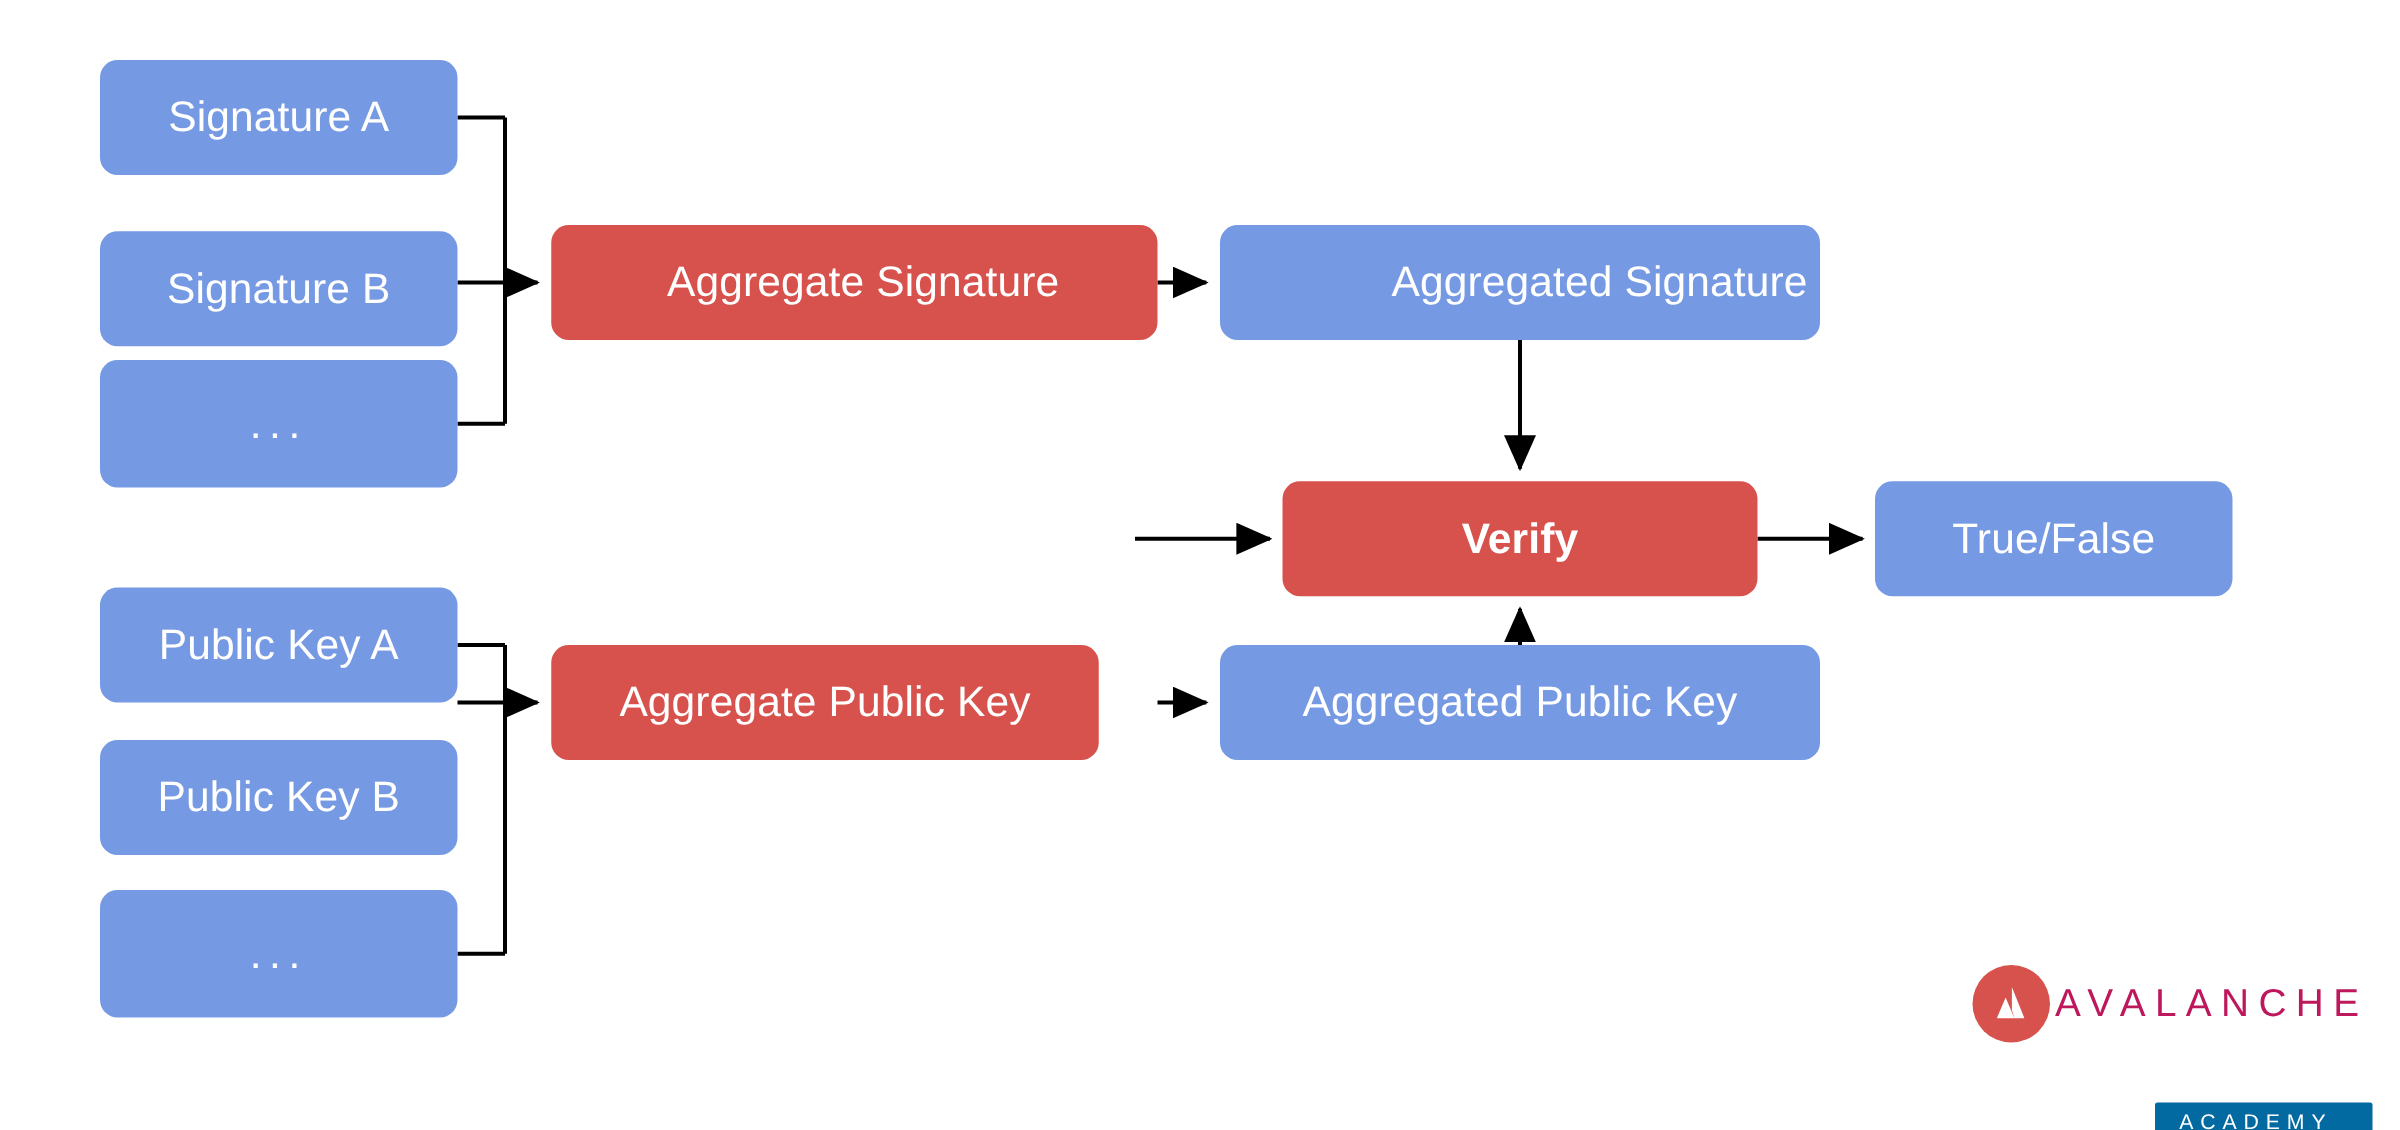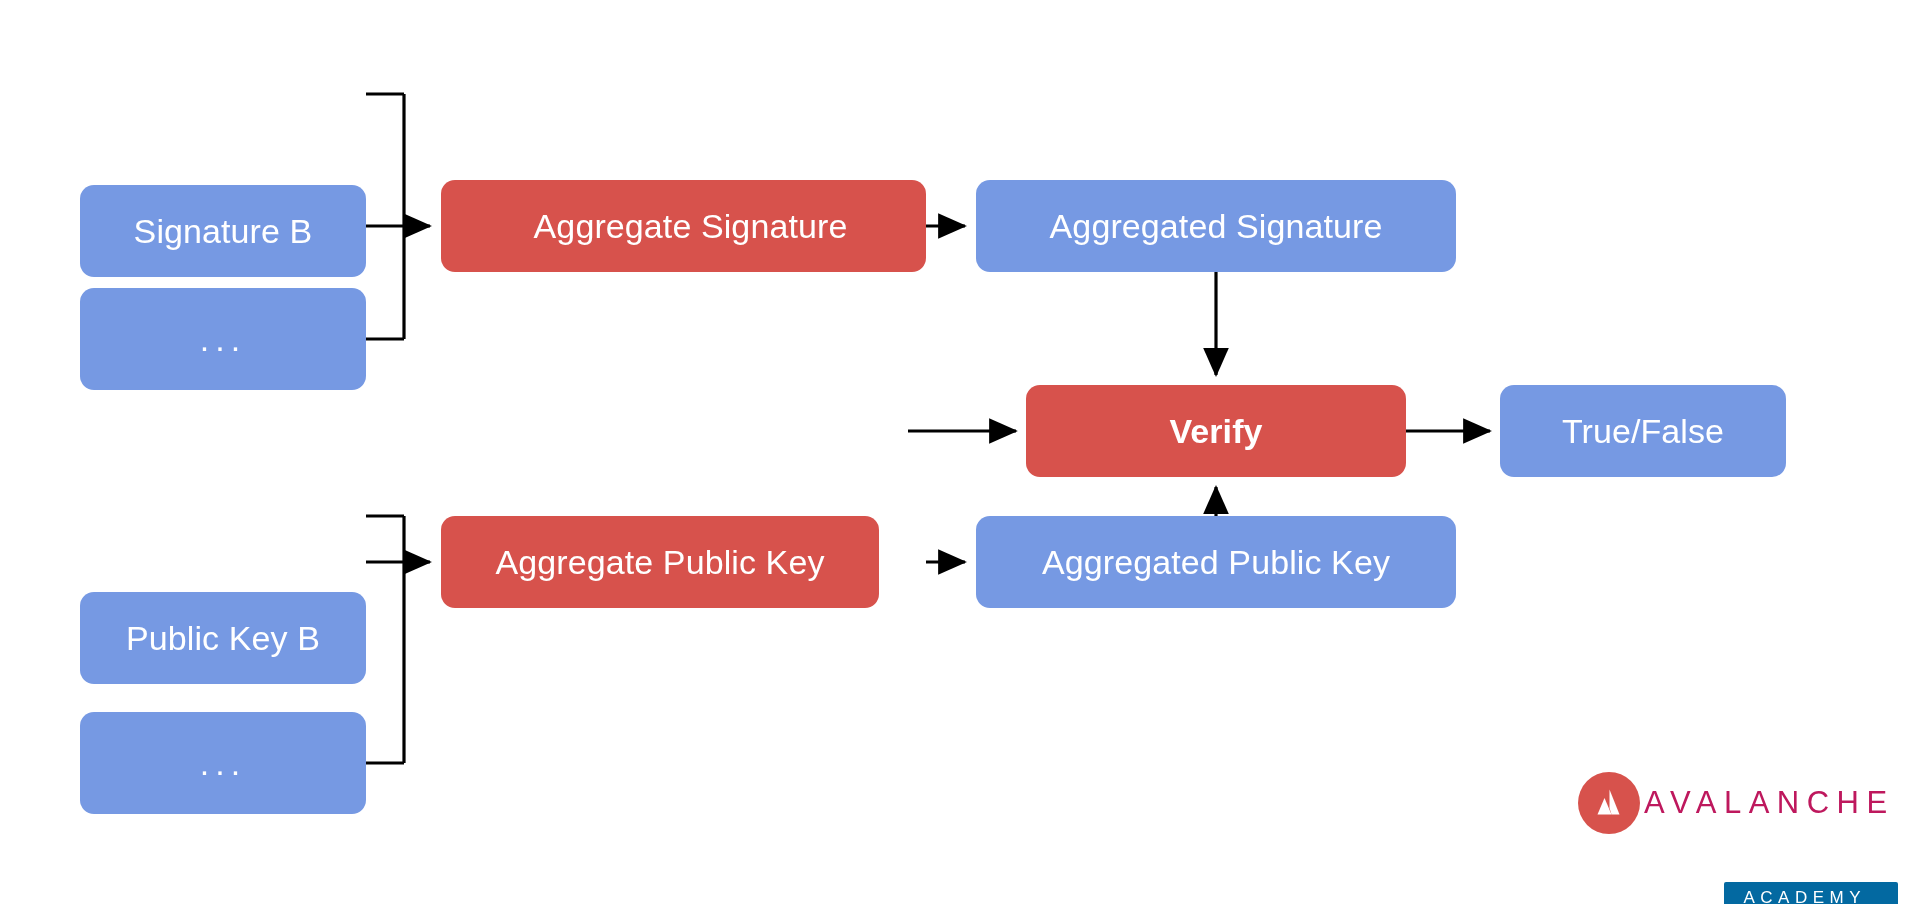--- a/index.html
+++ b/index.html
@@ -141,46 +141,52 @@
 
     <g>
       <path d="M926,562 L965,562" stroke="#000000" stroke-width="3.2" fill="none" marker-end="url(#arrowhead)"></path>
     </g>
 
     <g>
       <path d="M1216,516 L1216,487" stroke="#000000" stroke-width="3.2" fill="none" marker-end="url(#arrowhead)"></path>
     </g>
   </svg>
 
+  <div class="node blue" style="left:80px;  top:48px;  width:286px; height:92px;">
+    <span class="label">Signature A</span>
+  </div>
 
   <div class="node blue" style="left:80px;  top:185px; width:286px; height:92px;">
     <span class="label">Signature B</span>
   </div>
 
   <div class="node blue" style="left:80px;  top:288px; width:286px; height:102px;">
     <span class="label ellipsis-label">...</span>
   </div>
 
   <div class="node red" style="left:441px; top:180px; width:485px; height:92px;padding-left:24px;">
     <span class="label">Aggregate Signature</span>
   </div>
 
-  <div class="node blue" style="left:976px; top:180px; width:480px; height:92px;">
+  <div class="node blue" style="left:976px; top:180px; width:480px; height:92px;justify-content:flex-end;">
     <span class="label">Aggregated Signature</span>
   </div>
 
 
   <div class="node blue" style="left:1500px; top:385px; width:286px; height:92px;">
     <span class="label">True/False</span>
   </div>
 
   <div class="node red bold" style="left:1026px; top:385px; width:380px; height:92px;">
     <span class="label">Verify</span>
   </div>
 
+  <div class="node blue" style="left:80px;  top:470px; width:286px; height:92px;">
+    <span class="label">Public Key A</span>
+  </div>
 
   <div class="node blue" style="left:80px;  top:592px; width:286px; height:92px;">
     <span class="label">Public Key B</span>
   </div>
 
   <div class="node blue" style="left:80px;  top:712px; width:286px; height:102px;">
     <span class="label ellipsis-label">...</span>
   </div>
 
   <div class="node red" style="left:441px; top:516px; width:438px; height:92px;">

